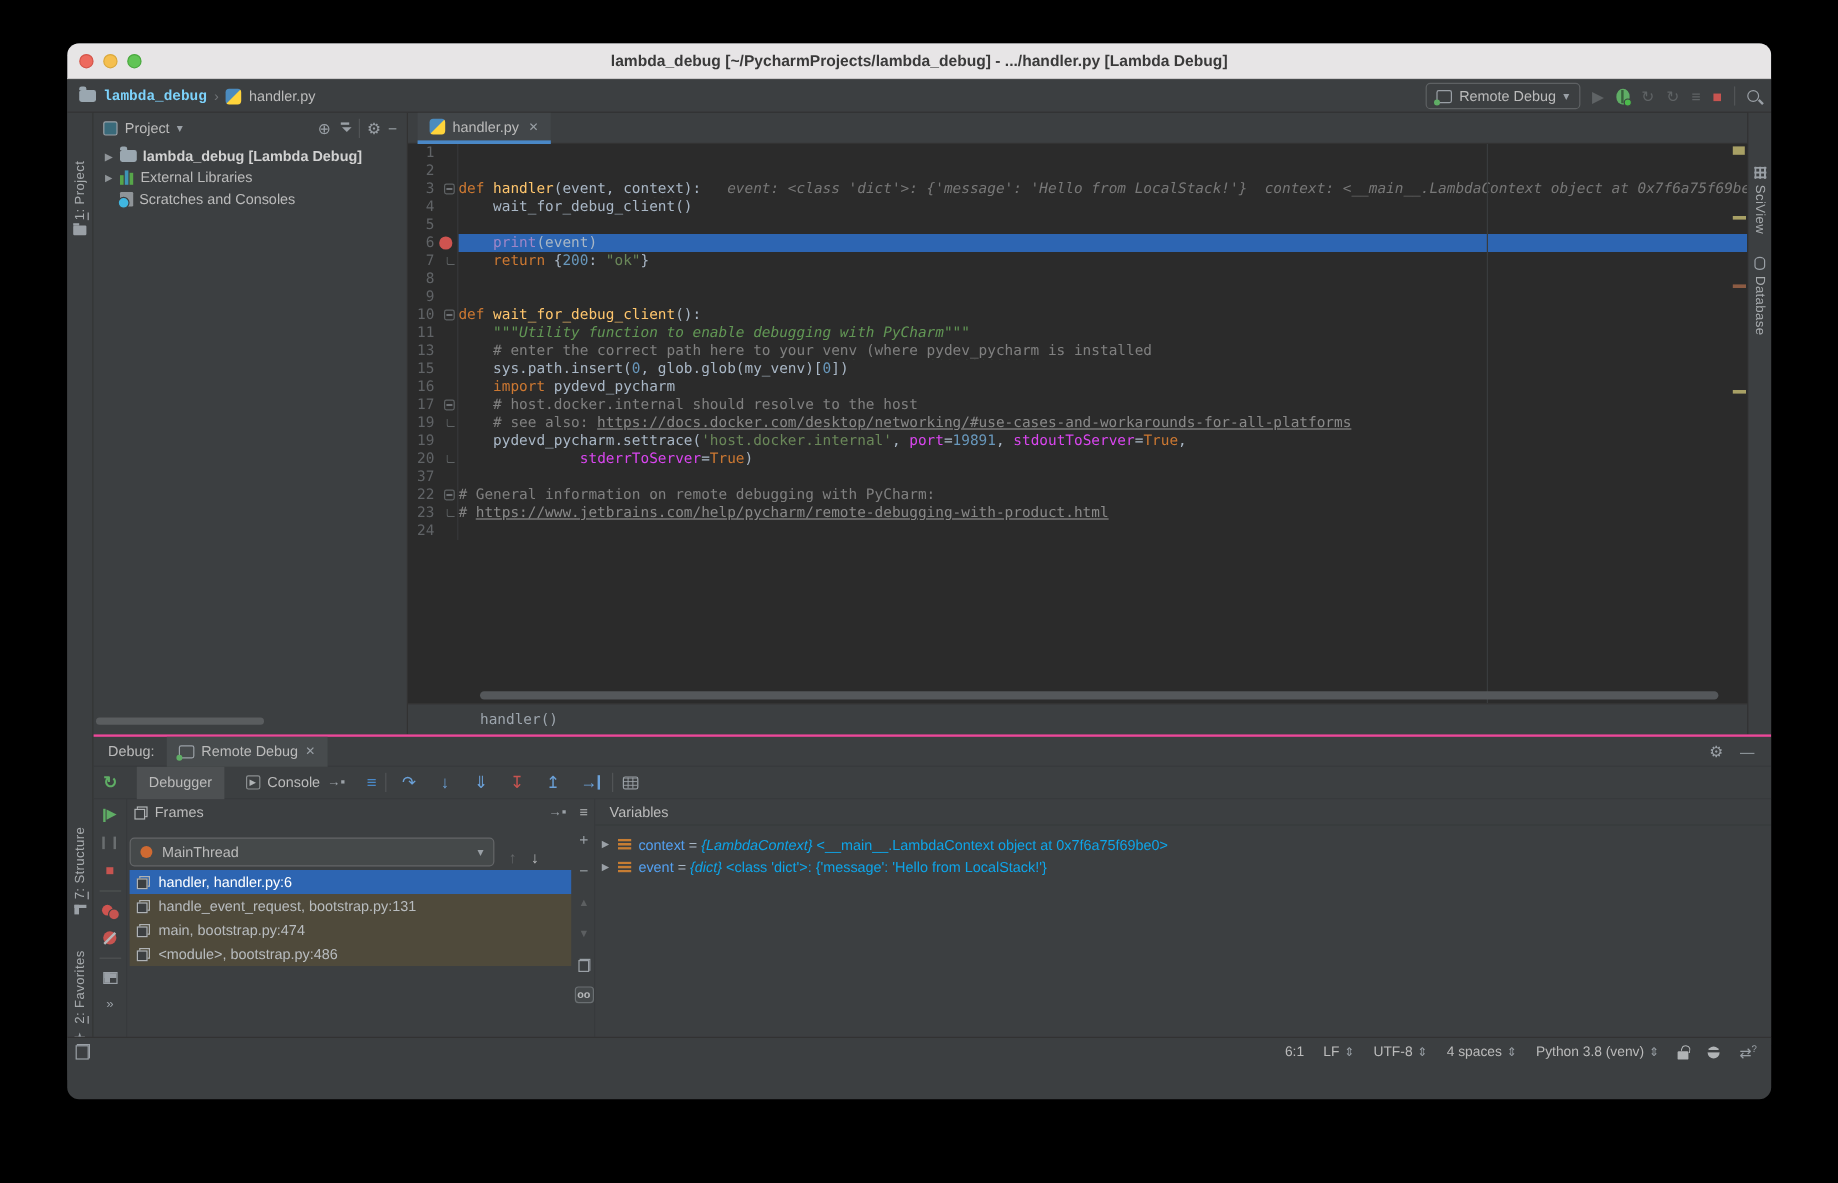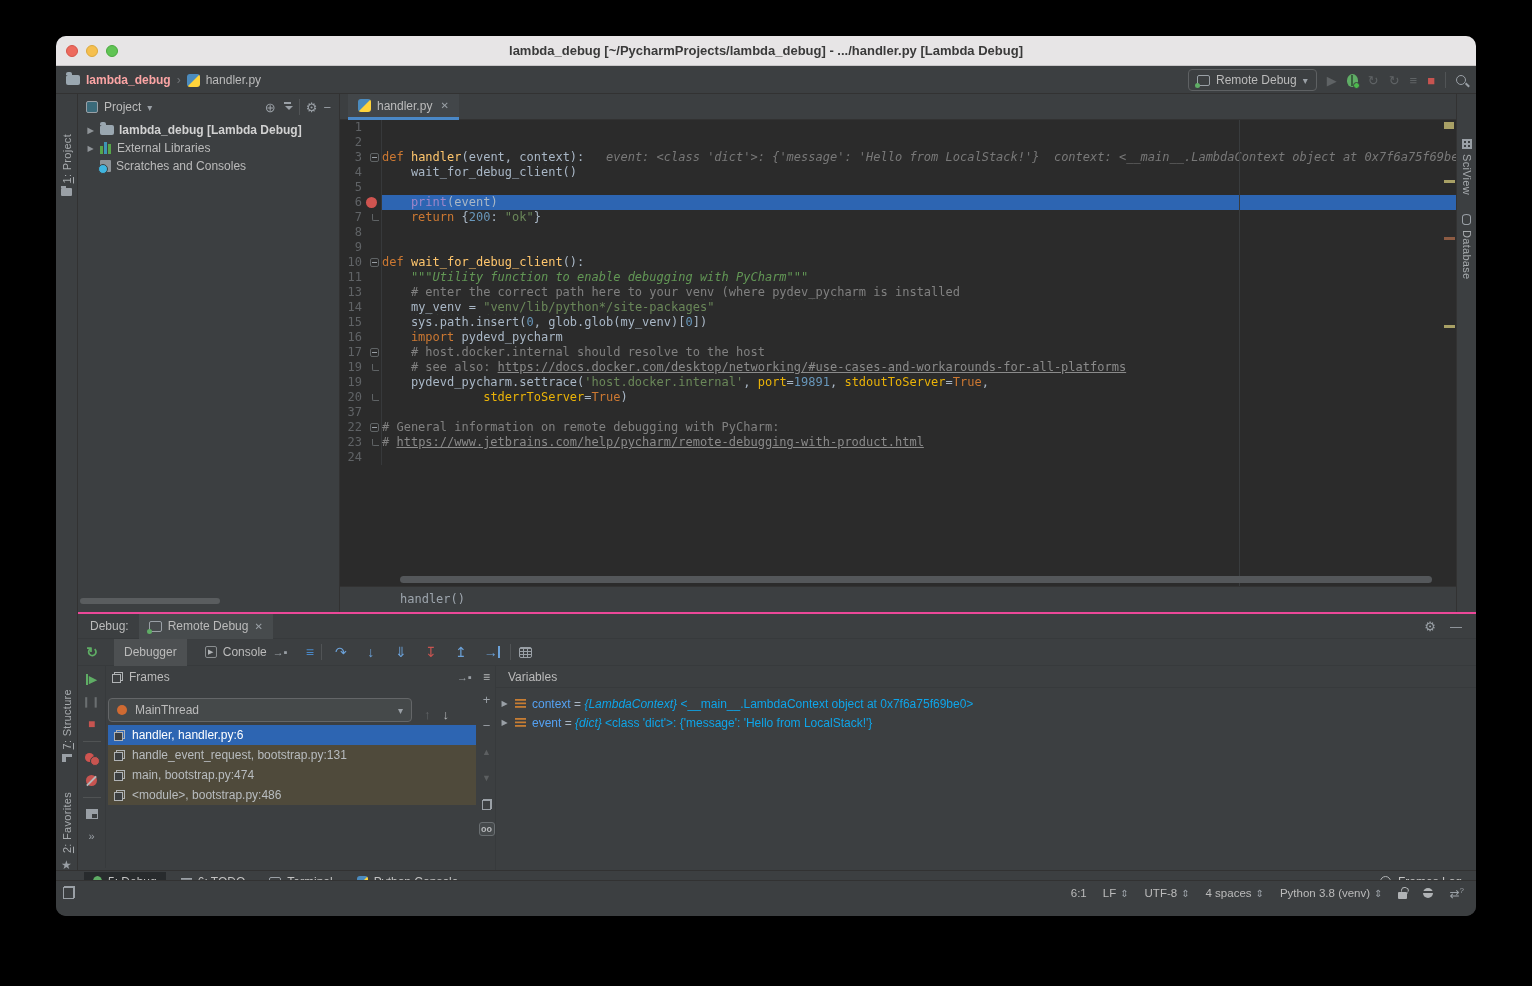--- a/index.html
+++ b/index.html
@@ -12,21 +12,21 @@
   .traffic{position:absolute;left:10px;top:9px;display:flex;gap:8px;}
   .tl{width:12px;height:12px;border-radius:50%;display:inline-block;}
   .tl.red{background:#ed6a5e;border:1px solid #d5554a;}
   .tl.yellow{background:#f5bf4f;border:1px solid #dba93c;}
   .tl.green{background:#61c455;border:1px solid #4aa93f;}
   .title{position:absolute;left:0;right:0;top:0;height:30px;line-height:30px;text-align:center;
     font-size:13px;font-weight:bold;color:#3a3a3a;}
   
   .navbar{position:absolute;left:0;top:30px;right:0;height:28px;background:#3c3f41;border-bottom:1px solid #323232;}
   .crumbs{position:absolute;left:10px;top:0;height:28px;display:flex;align-items:center;gap:6px;color:#bbbbbb;font-size:12px;}
-  .crumb-bold{font-weight:bold;color:#fca5a5;}
+  .crumb-bold{font-weight:bold;color:#7dd3fc;font-family:Liberation Mono, monospace;}
   .crumb-sep{color:#707376;font-size:12px;}
   .folder-ico{width:14px;height:10px;background:#9aa7b0;border-radius:2px;position:relative;}
   .folder-ico::before{content:"";position:absolute;left:0;top:-3px;width:6px;height:3px;background:#9aa7b0;border-radius:2px 2px 0 0;}
   .py-ico{width:13px;height:13px;border-radius:3px;background:linear-gradient(135deg,#4b8bbe 49%,#ffd43b 51%);}
   .nav-right{position:absolute;right:10px;top:0;height:28px;display:flex;align-items:center;gap:10px;}
   .runcfg{display:flex;align-items:center;gap:6px;height:22px;padding:0 8px;border:1px solid #5e6163;border-radius:4px;color:#bbbbbb;font-size:12px;}
   .cfg-ico{width:13px;height:11px;border:1.5px solid #9aa0a6;border-radius:2px;position:relative;}
   .cfg-ico::after{content:"";position:absolute;left:-3px;bottom:-3px;width:5px;height:5px;border-radius:50%;background:#5fad65;}
   .chev{color:#9aa0a6;font-size:10px;}
   .navico{font-size:13px;line-height:1;}
@@ -93,21 +93,21 @@
   .tk-kw{color:#cc7832;}
   .tk-fn{color:#ffc66d;}
   .tk-str{color:#6a8759;}
   .tk-strw{color:#6a8759;text-decoration:underline wavy #577e57 1px;text-underline-offset:3px;}
   .tk-com{color:#808080;}
   .tk-comw{color:#808080;text-decoration:underline wavy #5f7d5f 1px;text-underline-offset:3px;}
   .tk-comlink{color:#8a8a8a;text-decoration:underline;}
   .tk-doc{color:#629755;font-style:italic;}
   .tk-num{color:#6897bb;}
   .tk-builtin{color:#9e86c8;}
-  .tk-param{color:#eab308;}
+  .tk-param{color:#d946ef;}
   .tk-txt{color:#a9b7c6;}
   .tk-txtw{color:#a9b7c6;text-decoration:underline wavy #5f7d5f 1px;text-underline-offset:3px;}
   .tk-hint{color:#787878;font-style:italic;}
   .hscroll{position:absolute;left:60px;right:24px;top:456px;height:7px;border-radius:4px;background:#54575a;}
   .estripe{position:absolute;right:0;top:0;bottom:0;width:15px;}
   .estripe .fmark{position:absolute;right:2px;top:2px;width:10px;height:7px;background:#a8a065;}
   .estripe .m1{position:absolute;right:1px;top:60px;width:11px;height:3px;background:#a8a065;}
   .estripe .m2{position:absolute;right:1px;top:117px;width:11px;height:3px;background:#8c5b43;}
   .estripe .m3{position:absolute;right:1px;top:205px;width:11px;height:3px;background:#a8a065;}
   .ebread{position:absolute;left:0;right:0;bottom:0;height:26px;background:#3c3f41;border-top:1px solid #323232;
@@ -187,21 +187,21 @@
   .btab{height:20px;display:flex;align-items:center;gap:6px;padding:0 9px;}
   .btab.active{background:#282b2d;}
   .btab u{text-decoration:underline;}
   .mini-bug{width:9px;height:11px;background:#5fad65;border-radius:50% 50% 45% 45%;position:relative;}
   .mini-bug::after{content:"";position:absolute;right:-2px;bottom:-1px;width:4px;height:4px;border-radius:50%;background:#4cbb4c;}
   .todo-ico{width:11px;height:9px;background:linear-gradient(#9aa0a6 1.5px,transparent 1.5px) 0 1px/11px 3.5px;}
   .term-ico{width:12px;height:10px;border:1px solid #9aa0a6;border-radius:2px;color:#9aa0a6;font-size:6px;line-height:8px;padding-left:1px;}
   .evtlog{position:absolute;right:14px;display:flex;align-items:center;gap:7px;color:#c2c2c2;}
   .bubble-ico{width:11px;height:11px;border:1.5px solid #b0b3b5;border-radius:50% 50% 50% 0;}
   
-  .statusbar{position:absolute;left:0;right:0;bottom:0;height:36px;background:#3c3f41;border-top:1px solid #323232;
+  .statusbar{position:absolute;left:0;right:0;bottom:16px;height:36px;background:#3c3f41;border-top:1px solid #323232;
     font-size:11.5px;color:#bbbbbb;}
   .sb-left{position:absolute;left:7px;top:5px;width:12px;height:13px;position:absolute;}
   .sb-left::before{content:"";position:absolute;right:0;top:0;width:9px;height:10px;border:1px solid #9aa0a6;}
   .sb-left::after{content:"";position:absolute;left:0;bottom:0;width:9px;height:10px;border:1px solid #9aa0a6;background:#3c3f41;}
   .sb-right{position:absolute;right:12px;top:0;height:24px;display:flex;align-items:center;gap:16px;}
   .sb-item{display:flex;align-items:center;gap:4px;}
   .updn{color:#9aa0a6;font-size:10px;}
   .lock-ico{width:9px;height:7px;background:#b0b3b5;border-radius:1px;position:relative;margin-top:4px;}
   .lock-ico::before{content:"";position:absolute;left:3px;top:-5px;width:6px;height:5px;border:1.5px solid #b0b3b5;border-bottom:none;border-radius:4px 4px 0 0;transform:rotate(14deg);}
   .hector-ico{width:10px;height:10px;border-radius:50%;background:#b0b3b5;position:relative;}
@@ -326,21 +326,20 @@
           <div class="cl"><span class="lnum">3</span><span class="lmark"><i class="foldS"></i></span><span class="lcode"><span class="tk-kw">def </span><span class="tk-fn">handler</span><span class="tk-txt">(event, </span><span class="tk-txtw">context</span><span class="tk-txt">):</span><span class="tk-hint">   event: &lt;class 'dict'&gt;: {'message': 'Hello from LocalStack!'}  context: &lt;__main__.LambdaContext object at 0x7f6a75f69be0&gt;</span></span></div>
           <div class="cl"><span class="lnum">4</span><span class="lmark"></span><span class="lcode"><span class="tk-txt">    wait_for_debug_client()</span></span></div>
           <div class="cl"><span class="lnum">5</span><span class="lmark"></span><span class="lcode"></span></div>
           <div class="cl exec"><span class="lnum">6</span><span class="lmark"><i class="bp"></i></span><span class="lcode"><span class="tk-builtin">    print</span><span class="tk-txt">(event)</span></span></div>
           <div class="cl"><span class="lnum">7</span><span class="lmark"><i class="foldE"></i></span><span class="lcode"><span class="tk-kw">    return</span><span class="tk-txt"> {</span><span class="tk-num">200</span><span class="tk-txt">: </span><span class="tk-str">"ok"</span><span class="tk-txt">}</span></span></div>
           <div class="cl"><span class="lnum">8</span><span class="lmark"></span><span class="lcode"></span></div>
           <div class="cl"><span class="lnum">9</span><span class="lmark"></span><span class="lcode"></span></div>
           <div class="cl"><span class="lnum">10</span><span class="lmark"><i class="foldS"></i></span><span class="lcode"><span class="tk-kw">def </span><span class="tk-fn">wait_for_debug_client</span><span class="tk-txt">():</span></span></div>
           <div class="cl"><span class="lnum">11</span><span class="lmark"></span><span class="lcode"><span class="tk-doc">    """Utility function to enable debugging with PyCharm"""</span></span></div>
           <div class="cl"><span class="lnum">13</span><span class="lmark"></span><span class="lcode"><span class="tk-com">    # enter the correct path here to your </span><span class="tk-comw">venv</span><span class="tk-com"> (where </span><span class="tk-comw">pydev_pycharm</span><span class="tk-com"> is installed</span></span></div>
-          <div class="cl"><span class="lnum">14</span><span class="lmark"></span><span class="lcode"><span class="tk-txt">    </span><span class="tk-txtw">my_venv</span><span class="tk-txt"> = </span><span class="tk-strw">"venv</span><span class="tk-str">/lib/python*/site-packages"</span></span></div>
           <div class="cl"><span class="lnum">15</span><span class="lmark"></span><span class="lcode"><span class="tk-txt">    sys.path.insert(</span><span class="tk-num">0</span><span class="tk-txt">, glob.glob(my_venv)[</span><span class="tk-num">0</span><span class="tk-txt">])</span></span></div>
           <div class="cl"><span class="lnum">16</span><span class="lmark"></span><span class="lcode"><span class="tk-kw">    import</span><span class="tk-txt"> pydevd_pycharm</span></span></div>
           <div class="cl"><span class="lnum">17</span><span class="lmark"><i class="foldS"></i></span><span class="lcode"><span class="tk-com">    # host.docker.internal should resolve to the host</span></span></div>
           <div class="cl"><span class="lnum">19</span><span class="lmark"><i class="foldE"></i></span><span class="lcode"><span class="tk-com">    # see also: </span><span class="tk-comlink">https://docs.docker.com/desktop/networking/#use-cases-and-workarounds-for-all-platforms</span></span></div>
           <div class="cl"><span class="lnum">19</span><span class="lmark"></span><span class="lcode"><span class="tk-txt">    pydevd_pycharm.settrace(</span><span class="tk-str">'host.docker.internal'</span><span class="tk-txt">, </span><span class="tk-param">port</span><span class="tk-txt">=</span><span class="tk-num">19891</span><span class="tk-txt">, </span><span class="tk-param">stdoutToServer</span><span class="tk-txt">=</span><span class="tk-kw">True</span><span class="tk-txt">,</span></span></div>
           <div class="cl"><span class="lnum">20</span><span class="lmark"><i class="foldE"></i></span><span class="lcode"><span class="tk-txt">              </span><span class="tk-param">stderrToServer</span><span class="tk-txt">=</span><span class="tk-kw">True</span><span class="tk-txt">)</span></span></div>
           <div class="cl"><span class="lnum">37</span><span class="lmark"></span><span class="lcode"></span></div>
           <div class="cl"><span class="lnum">22</span><span class="lmark"><i class="foldS"></i></span><span class="lcode"><span class="tk-com"># General information on remote debugging with PyCharm:</span></span></div>
           <div class="cl"><span class="lnum">23</span><span class="lmark"><i class="foldE"></i></span><span class="lcode"><span class="tk-com"># </span><span class="tk-comlink">https://www.jetbrains.com/help/pycharm/remote-debugging-with-product.html</span></span></div>
           <div class="cl"><span class="lnum">24</span><span class="lmark"></span><span class="lcode"></span></div>

